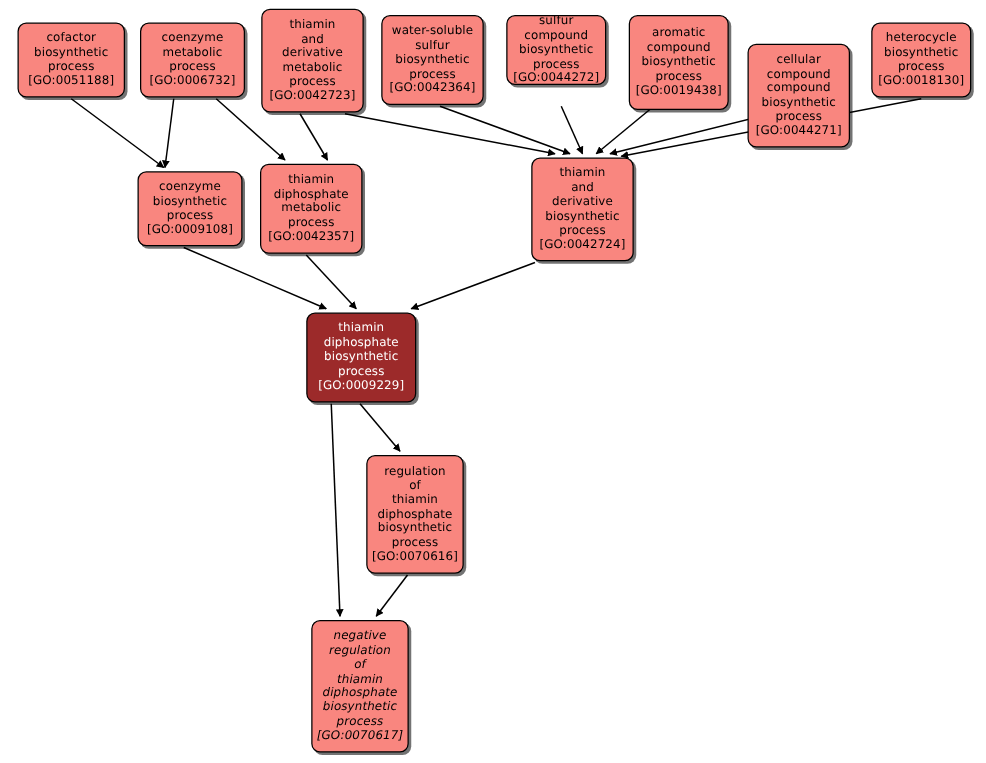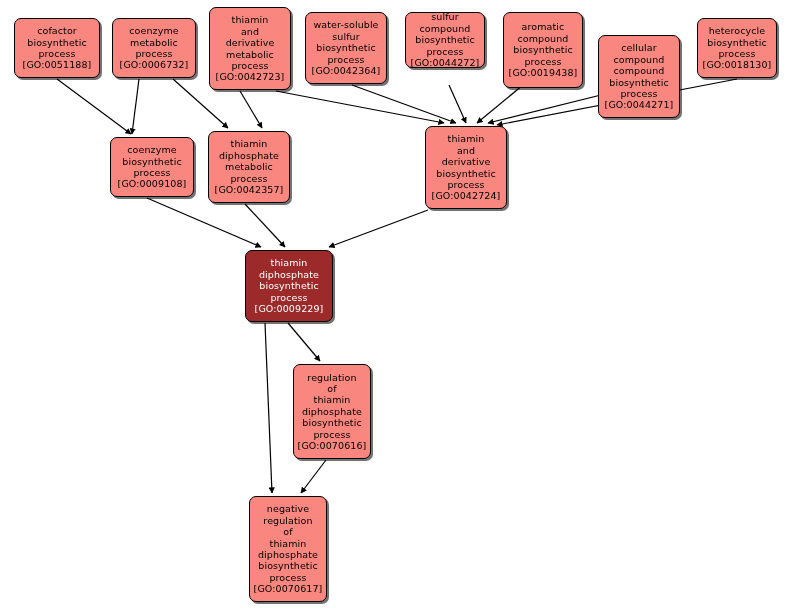--- a/index.html
+++ b/index.html
@@ -176,21 +176,21 @@
       </div>
       <div class="go-node" style="left: 293px; top: 364px; width: 78px; height: 95px;">
         <span class="lbl-line">regulation</span>
         <span class="lbl-line">of</span>
         <span class="lbl-line">thiamin</span>
         <span class="lbl-line">diphosphate</span>
         <span class="lbl-line">biosynthetic</span>
         <span class="lbl-line">process</span>
         <span class="go-id">[GO:0070616]</span>
       </div>
-      <div class="go-node" style="left: 249px; top: 496px; width: 78px; height: 106px;">
+      <div class="go-node" style="left: 249px; top: 496px; width: 78px; height: 106px; font-style: italic;">
         <span class="lbl-line">negative</span>
         <span class="lbl-line">regulation</span>
         <span class="lbl-line">of</span>
         <span class="lbl-line">thiamin</span>
         <span class="lbl-line">diphosphate</span>
         <span class="lbl-line">biosynthetic</span>
         <span class="lbl-line">process</span>
         <span class="go-id">[GO:0070617]</span>
       </div>
     </div>

